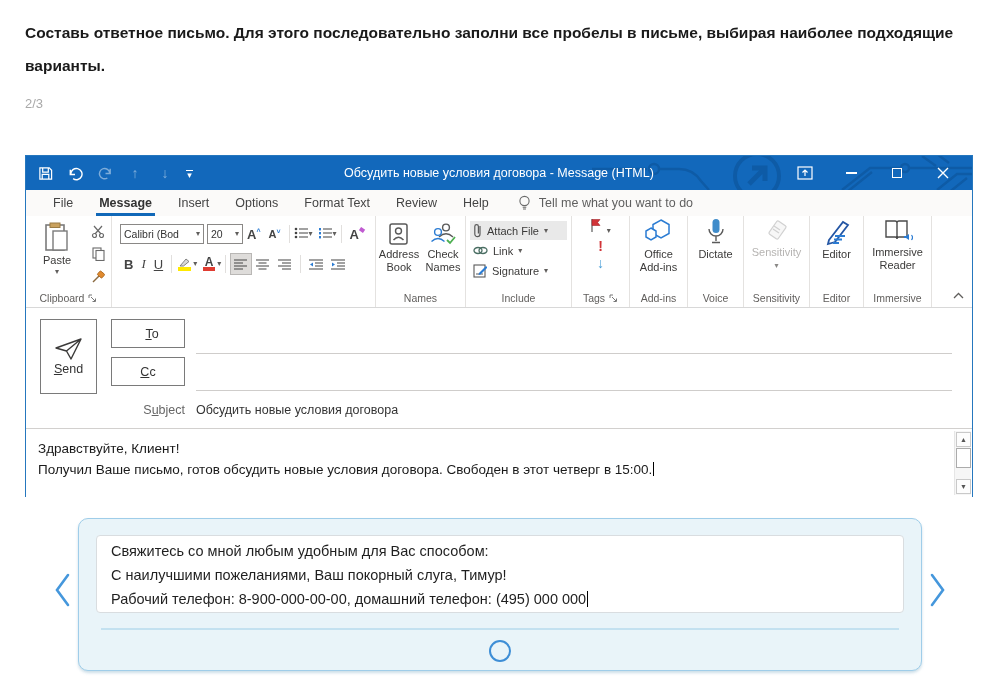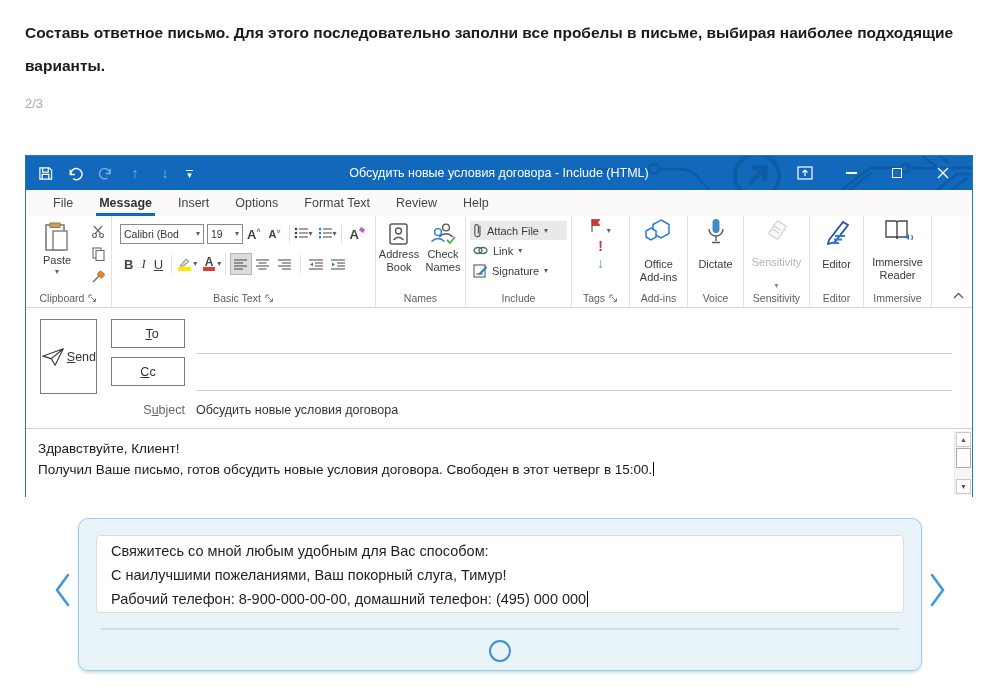--- a/index.html
+++ b/index.html
@@ -81,27 +81,27 @@
   .inc-row.hl { background:#e9e9e9; }
 
   
   .g-tags { width:58px; }
   .tagcol { position:absolute; left:0; right:0; top:2px; display:flex; flex-direction:column; align-items:center; gap:1px; }
   .excl { color:#d13438; font-weight:bold; font-size:14px; line-height:16px; }
   .bluearrow { color:#4a9fd8; font-size:14px; line-height:16px; }
 
   
   .g-addins { width:58px; } .g-voice { width:56px; } .g-sens { width:66px; } .g-editor { width:54px; } .g-immersive { width:68px; }
-  .stackbtn { position:absolute; left:0; right:0; top:2px; display:flex; flex-direction:column; align-items:center; gap:12px; }
+  .stackbtn { position:absolute; left:0; right:0; top:2px; display:flex; flex-direction:column; align-items:center; gap:2px; }
   .graytext { color:#b6b4b2; }
   .collapse-ribbon { position:absolute; right:8px; bottom:4px; color:#605e5c; }
 
   
   .compose { position:relative; height:120px; background:#fff; }
-  .send-btn { position:absolute; left:14px; top:11px; width:57px; height:75px; border:1px solid #7a7a7a; display:flex; align-items:center; justify-content:center; gap:1px; background:#fff; }
+  .send-btn { position:absolute; left:14px; top:11px; width:57px; height:75px; border:1px solid #7a7a7a; display:flex; flex-direction:column; align-items:center; justify-content:center; gap:1px; background:#fff; }
   .send-label { font-size:12.5px; color:#333; }
   .key-u { text-decoration:underline; }
   .field-btn { position:absolute; left:85px; width:74px; height:29px; border:1px solid #7a7a7a; display:flex; align-items:center; justify-content:center; font-size:12.5px; color:#333; background:#fff; }
   .to-btn { top:11px;padding-left:8px; } .cc-btn { top:49px; }
   .field-line { position:absolute; left:170px; right:20px; height:1px; background:#cfcdcb; }
   .to-line { top:45px; } .cc-line { top:82px; }
   .subject-label { position:absolute; left:85px; top:95px; width:74px; text-align:right; font-size:12.5px; color:#666; }
   .subject-value { position:absolute; left:170px; top:95px; font-size:12.5px; color:#333; }
 
   
@@ -157,21 +157,21 @@
       </span>
       <span class="qicon dim">
         <svg width="15" height="15" viewBox="0 0 16 16">
             <path d="M13 3 v5 h-5 M12.5 7.5 A5.5 5.5 0 1 0 10 12.8" fill="none" stroke="#fff" stroke-width="1.5"></path>
           </svg>
       </span>
       <span class="qicon dim arrow-txt">↑</span>
       <span class="qicon dim arrow-txt">↓</span>
       <span class="qat-more"><span class="bar"></span>▾</span>
     </div>
-    <div class="win-title">Обсудить новые условия договора - Include (HTML)</div>
+    <div class="win-title">Обсудить новые условия договора - Message (HTML)</div>
     <div class="win-controls">
       <span class="wbtn">
         <svg width="16" height="14" viewBox="0 0 16 14">
             <rect x="1" y="1" width="14" height="12" fill="none" stroke="#fff" stroke-width="1.2"></rect>
             <path d="M8 10 V4 M5.5 6.5 L8 4 l2.5 2.5" fill="none" stroke="#fff" stroke-width="1.2"></path>
           </svg>
       </span>
       <span class="wbtn">
           <span class="minbar"></span>
         </span>
@@ -187,20 +187,27 @@
   </div>
 
   <div class="tabrow">
     <span class="tab">File</span>
     <span class="tab active">Message</span>
     <span class="tab">Insert</span>
     <span class="tab">Options</span>
     <span class="tab">Format Text</span>
     <span class="tab">Review</span>
     <span class="tab">Help</span>
+    <span class="tellme">
+      <svg width="13" height="16" viewBox="0 0 13 16">
+          <circle cx="6.5" cy="6" r="4.6" fill="none" stroke="#6a6a6a" stroke-width="1.1"></circle>
+          <path d="M4.7 12.2 h3.6 M5 14 h3" stroke="#6a6a6a" stroke-width="1.1"></path>
+        </svg>
+      <span>Tell me what you want to do</span>
+    </span>
   </div>
 
   <div class="ribbon">
 
     <div class="rgroup g-clipboard">
       <div class="rcontent">
         <div class="paste-btn">
           <svg width="26" height="30" viewBox="0 0 26 30">
             <rect x="2" y="3" width="18" height="25" fill="none" stroke="#7a7a7a" stroke-width="1.6"></rect>
             <rect x="6" y="1" width="10" height="4.5" fill="#c9a15e" stroke="#9a7b45" stroke-width="1"></rect>
@@ -240,21 +247,21 @@
     </div>
 
     <div class="rgroup g-basictext">
       <div class="rcontent">
         <div class="bt-row bt-row1">
           <span class="combo combo-font">
               <span>Calibri (Bod</span>
               <span class="ddown">▾</span>
             </span>
           <span class="combo combo-size">
-              <span>19</span>
+              <span>20</span>
               <span class="ddown">▾</span>
             </span>
           <span class="fmt grow-a"><span>A</span><span class="sup">˄</span></span>
           <span class="fmt shrink-a"><span>A</span><span class="sup">˅</span></span>
           <span class="vsep"></span>
           <span>
             <svg width="15" height="12" viewBox="0 0 15 12">
                 <circle cx="2" cy="2" r="1.3" fill="#444"></circle>
                 <circle cx="2" cy="6" r="1.3" fill="#444"></circle>
                 <circle cx="2" cy="10" r="1.3" fill="#444"></circle>
@@ -318,26 +325,20 @@
                 <path d="M4 3.5 L1 5.5 L4 7.5 Z" fill="#2b7cd3"></path>
               </svg>
           </span>
           <span class="alignbtn">
             <svg width="15" height="11" viewBox="0 0 15 11">
                 <path d="M0 1 h14 M6 4 h8 M6 7 h8 M0 10 h14" stroke="#444" stroke-width="1.1"></path>
                 <path d="M1 3.5 L4 5.5 L1 7.5 Z" fill="#2b7cd3"></path>
               </svg>
           </span>
         </div>
-      </div>
-      <div class="rgroup-label">
-          <span>Basic Text</span>
-        <svg class="launcher" width="9" height="9" viewBox="0 0 9 9">
-            <path d="M1 1 h3 M1 1 v3 M3 3 l4 4 M7.5 4.5 V7.5 H4.5" fill="none" stroke="#777" stroke-width="1"></path>
-          </svg>
       </div>
     </div>
 
     <div class="rgroup g-names">
       <div class="rcontent">
         <div class="nbtn" style="left:2px">
           <svg width="24" height="24" viewBox="0 0 24 24">
               <rect x="3" y="2" width="17" height="20" rx="2" fill="none" stroke="#5a5a5a" stroke-width="1.5"></rect>
               <circle cx="11.5" cy="9" r="3" fill="none" stroke="#5a5a5a" stroke-width="1.4"></circle>
               <path d="M6.5 18 q5 -5.5 10 0" fill="none" stroke="#5a5a5a" stroke-width="1.4"></path>

